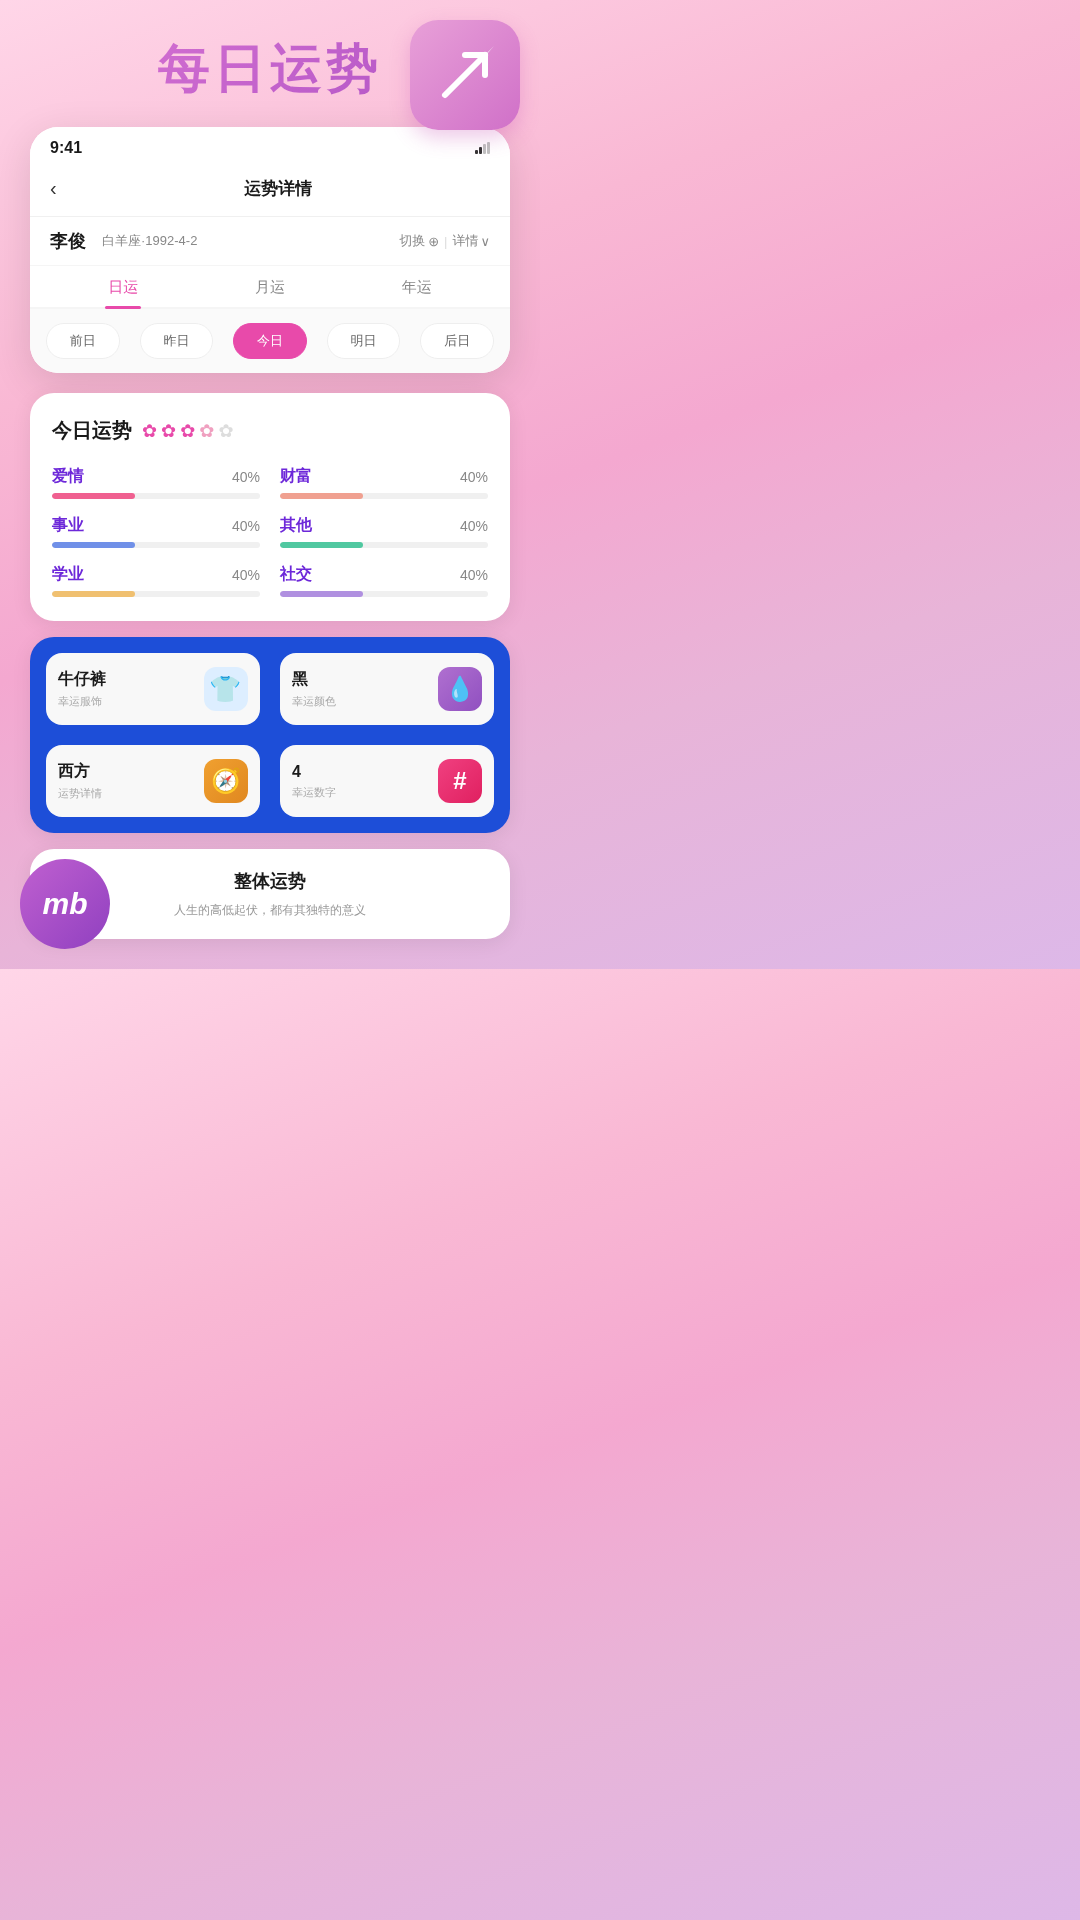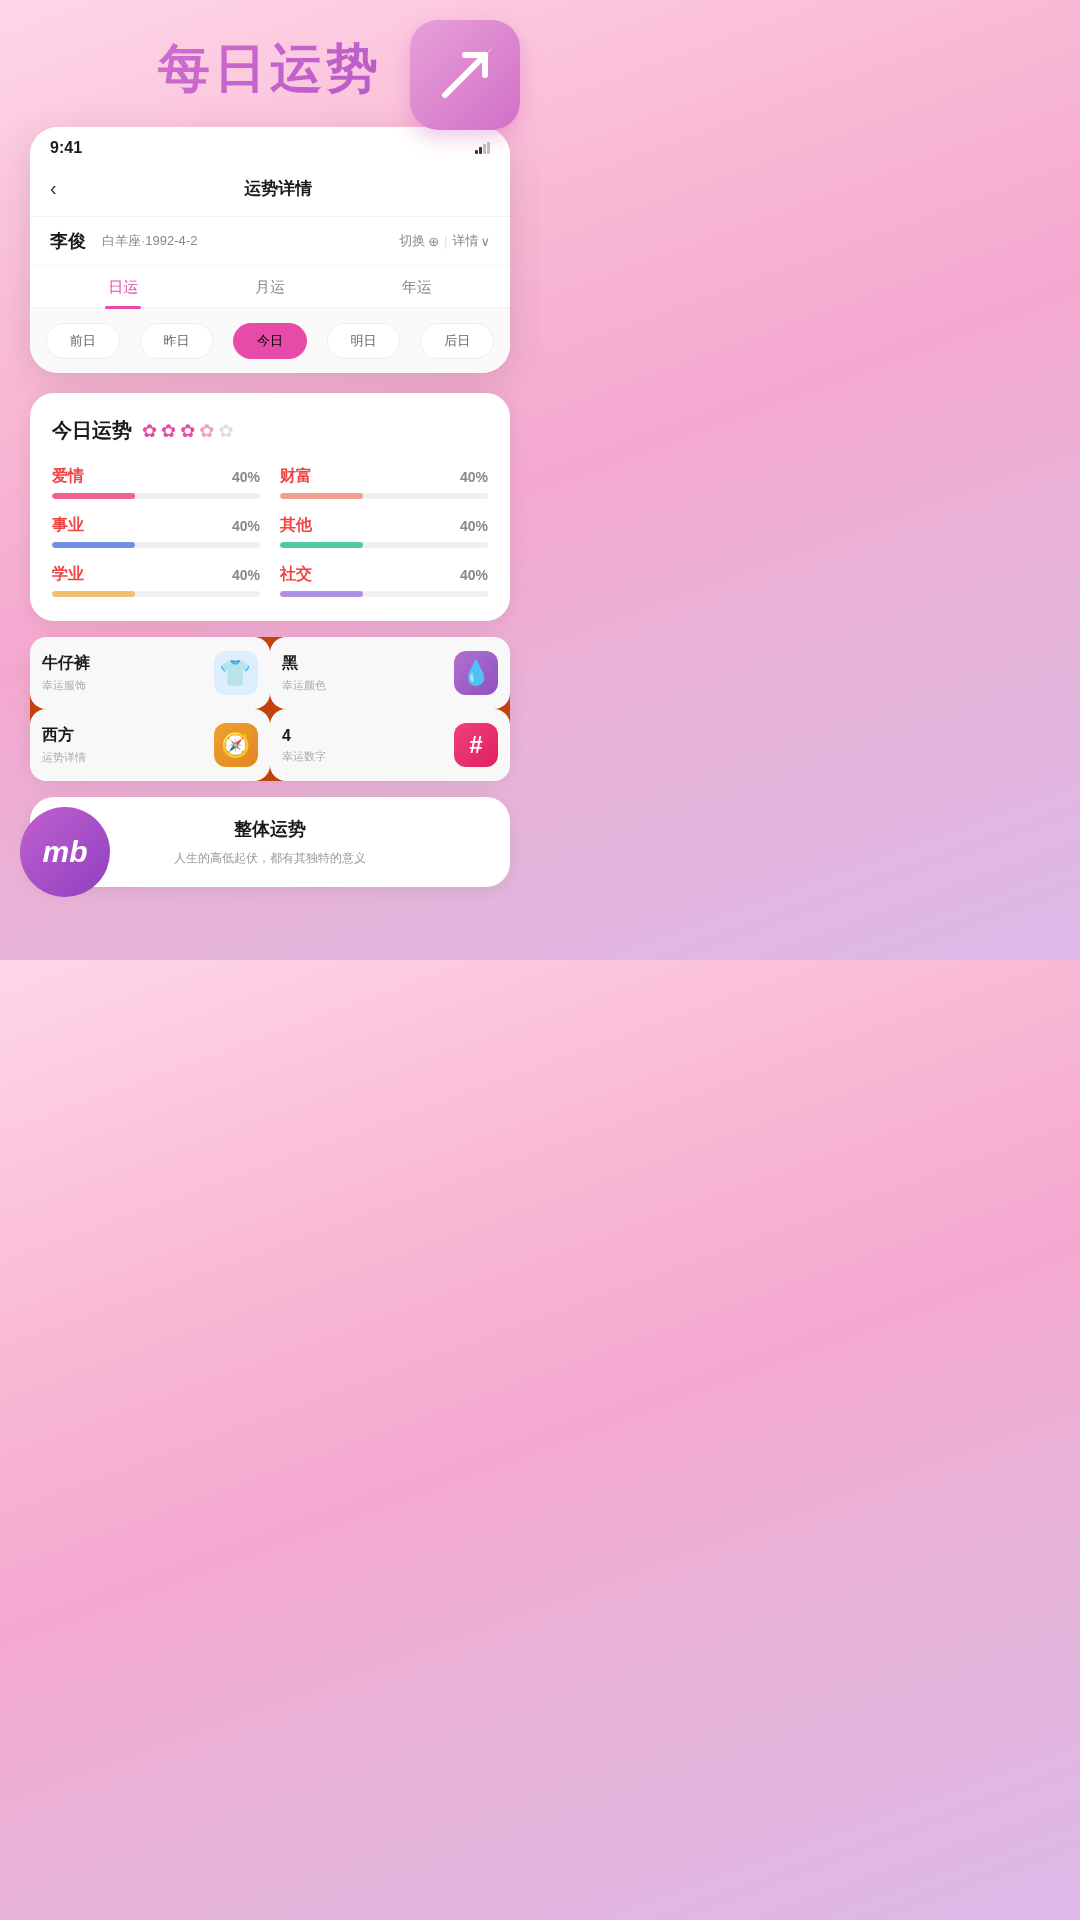--- a/index.html
+++ b/index.html
@@ -213,21 +213,21 @@
       border-radius: 20px;
       font-size: 13px;
       color: #666;
       border: 1px solid #eee;
       background: white;
       cursor: pointer;
     }
 
     .date-pill.active {
       background: #e84aaa;
-      color: #000000;
+      color: #ffffff;
       border-color: #e84aaa;
       font-family: Liberation Mono, monospace;
     }
 
     
     .fortune-card {
       background: white;
       border-radius: 24px;
       padding: 24px 22px;
       margin-bottom: 16px;
@@ -275,27 +275,26 @@
 
     .fortune-label-row {
       display: flex;
       justify-content: space-between;
       align-items: center;
     }
 
     .fortune-label {
       font-size: 16px;
       font-weight: 600;
-      color: #ef4444;
+      color: #6d28d9;
     }
 
     .fortune-pct {
       font-size: 14px;
       color: #888;
-      font-weight: bold;
     }
 
     .fortune-bar-bg {
       height: 6px;
       background: #f0f0f0;
       border-radius: 3px;
       overflow: hidden;
     }
 
     .fortune-bar-fill {
@@ -307,23 +306,24 @@
     .bar-salmon { background: #f0a090; width: 40%; }
     .bar-blue { background: #7090e8; width: 40%; }
     .bar-green { background: #50c8a0; width: 40%; }
     .bar-yellow { background: #f0c070; width: 40%; }
     .bar-purple { background: #b090e0; width: 40%; }
 
     
     .lucky-grid {
       display: grid;
       grid-template-columns: 1fr 1fr;
-      gap: 0;
-      background: #c2410c;
+      gap: 20px;
+      background: #1d4ed8;
       border-radius: 24px;
+      padding: 16px;
       margin-bottom: 16px;
       box-shadow: 0 4px 20px rgba(0,0,0,0.08);
     }
 
     .lucky-item {
       background: #f8f8f8;
       border-radius: 16px;
       padding: 14px 12px;
       display: flex;
       justify-content: space-between;

